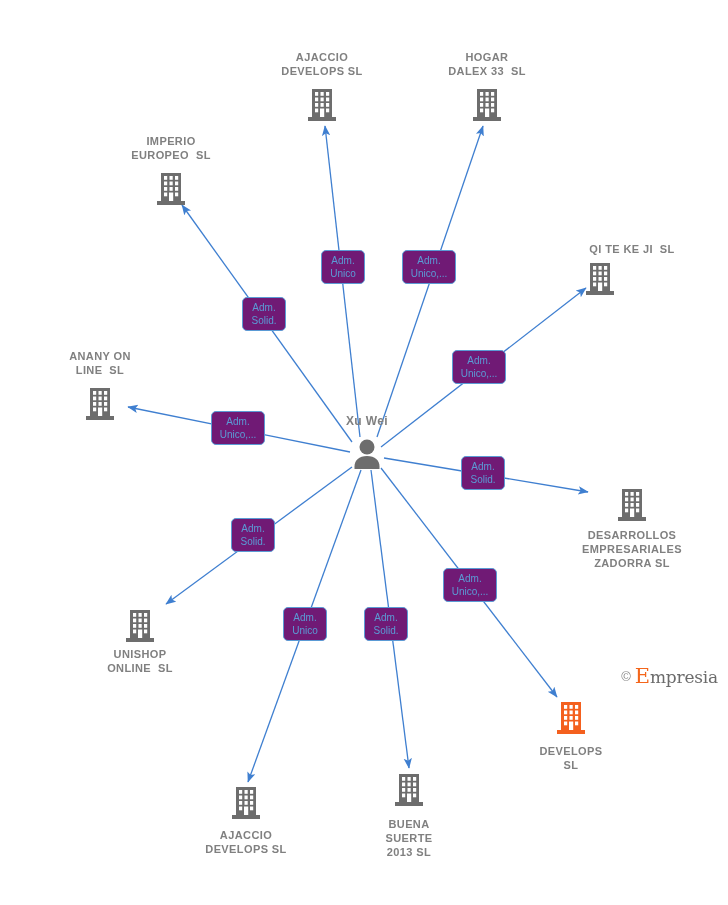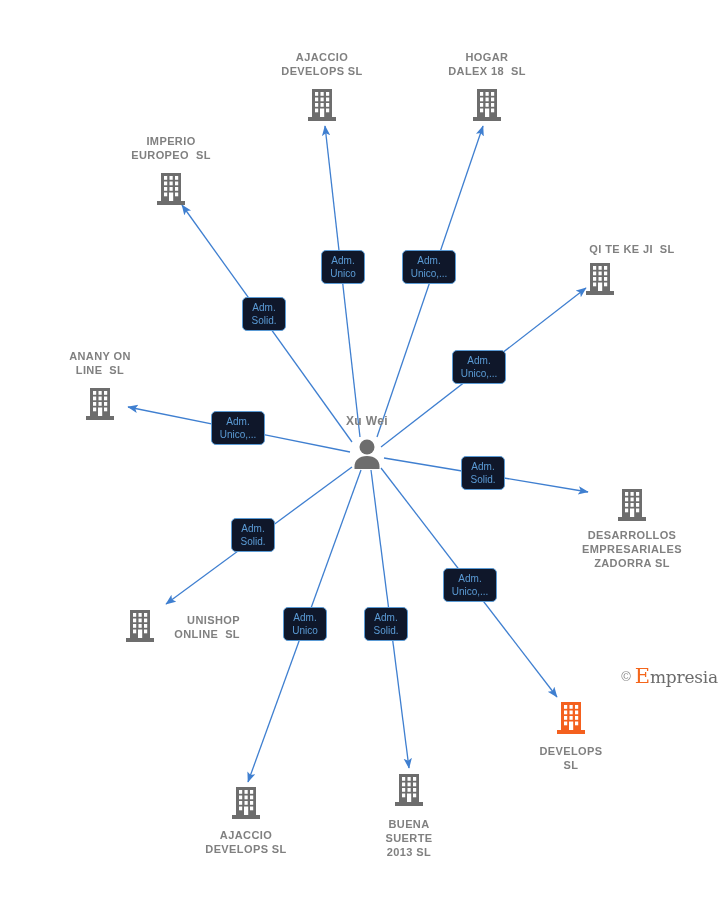--- a/index.html
+++ b/index.html
@@ -47,21 +47,21 @@
     font-size: 11px;
     font-weight: bold;
     letter-spacing: 0.4px;
     line-height: 14px;
     white-space: pre;
     width: 200px;
   }
   .edge-label {
     position: absolute;
     transform: translate(-50%, -50%);
-    background: #0f172a;
+    background: #701a75;
     border: 1px solid #5b9bd5;
     border-radius: 5px;
     color: #5b9bd5;
     font-size: 10px;
     line-height: 13px;
     text-align: center;
     padding: 3px 6px 3px 6px;
     white-space: pre;
     box-sizing: border-box;
   }
@@ -153,21 +153,21 @@
                 <rect x="9" y="16" width="3.2" height="3.8"></rect>
                 <rect x="14.5" y="16" width="3.2" height="3.8"></rect>
                 <rect x="20" y="16" width="3.2" height="3.8"></rect>
                 <rect x="9" y="21.5" width="3.2" height="3.8"></rect>
                 <rect x="20" y="21.5" width="3.2" height="3.8"></rect>
                 <rect x="14" y="21.5" width="4.2" height="8.5"></rect>
               </g>
             </g>
           </svg></div>
         <div class="node-label" style="left: 487px; top: 50px;">HOGAR
-DALEX 18  SL</div>
+DALEX 33  SL</div>
       </div>
       <div class="node">
         <div class="node-icon" style="left: 171px; top: 189px;"><svg width="32" height="36" viewBox="0 0 32 36">
             <g fill="#6d6d6d">
               <path d="M6 2 h20 v28 h-20 z"></path>
               <rect x="2" y="30" width="28" height="4"></rect>
               <g fill="#ffffff">
                 <rect x="9" y="5" width="3.2" height="3.8"></rect>
                 <rect x="14.5" y="5" width="3.2" height="3.8"></rect>
                 <rect x="20" y="5" width="3.2" height="3.8"></rect>
@@ -272,21 +272,21 @@
                 <rect x="20" y="10.5" width="3.2" height="3.8"></rect>
                 <rect x="9" y="16" width="3.2" height="3.8"></rect>
                 <rect x="14.5" y="16" width="3.2" height="3.8"></rect>
                 <rect x="20" y="16" width="3.2" height="3.8"></rect>
                 <rect x="9" y="21.5" width="3.2" height="3.8"></rect>
                 <rect x="20" y="21.5" width="3.2" height="3.8"></rect>
                 <rect x="14" y="21.5" width="4.2" height="8.5"></rect>
               </g>
             </g>
           </svg></div>
-        <div class="node-label" style="left: 140px; top: 613px; text-align: right;">UNISHOP
+        <div class="node-label" style="left: 140px; top: 647px;">UNISHOP
 ONLINE  SL</div>
       </div>
       <div class="node">
         <div class="node-icon" style="left: 571px; top: 718px;"><svg width="32" height="36" viewBox="0 0 32 36">
             <g fill="#f4601e">
               <path d="M6 2 h20 v28 h-20 z"></path>
               <rect x="2" y="30" width="28" height="4"></rect>
               <g fill="#ffffff">
                 <rect x="9" y="5" width="3.2" height="3.8"></rect>
                 <rect x="14.5" y="5" width="3.2" height="3.8"></rect>

